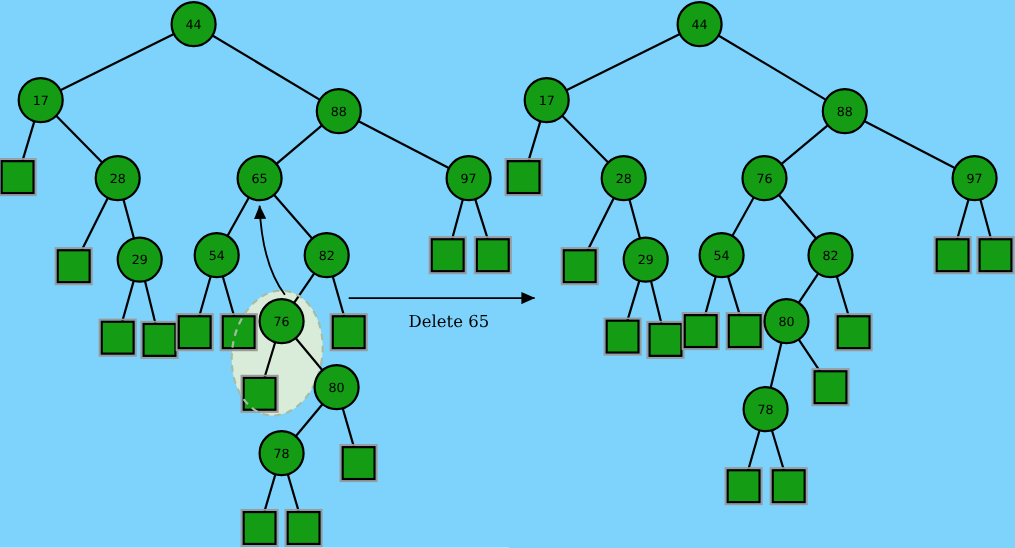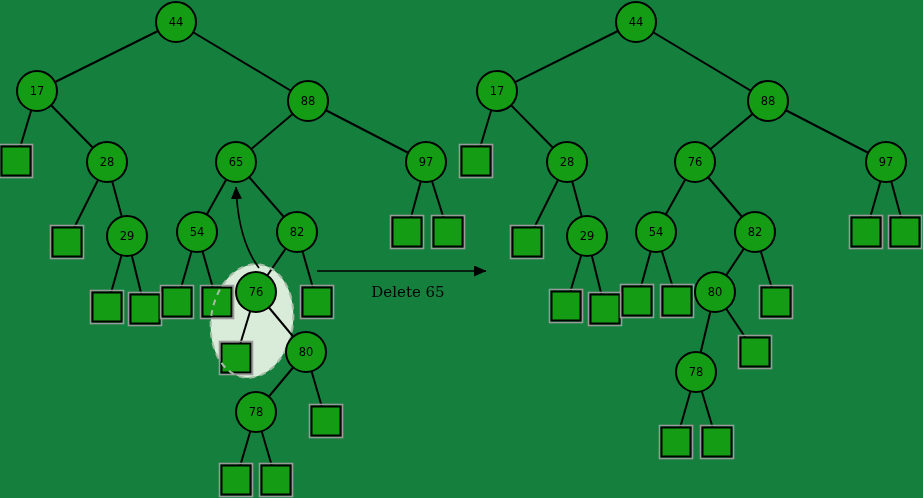--- a/index.html
+++ b/index.html
@@ -4,21 +4,21 @@
 <style>
   html, body {
     margin: 0; padding: 0;
     background: #ffffff;
     font-family: "DejaVu Sans", "Liberation Sans", sans-serif;
   }
   #stage {
     position: relative;
     width: 923px;
     height: 498px;
-    background: #15803d;
+    background: #7dd3fc;
     overflow: hidden;
   }
   svg { display: block; }
   text { user-select: none; }
   .node-label {
     font-family: "DejaVu Sans", "Liberation Sans", sans-serif;
     font-size: 11.5px;
     fill: #000000;
   }
   .transition-label {

